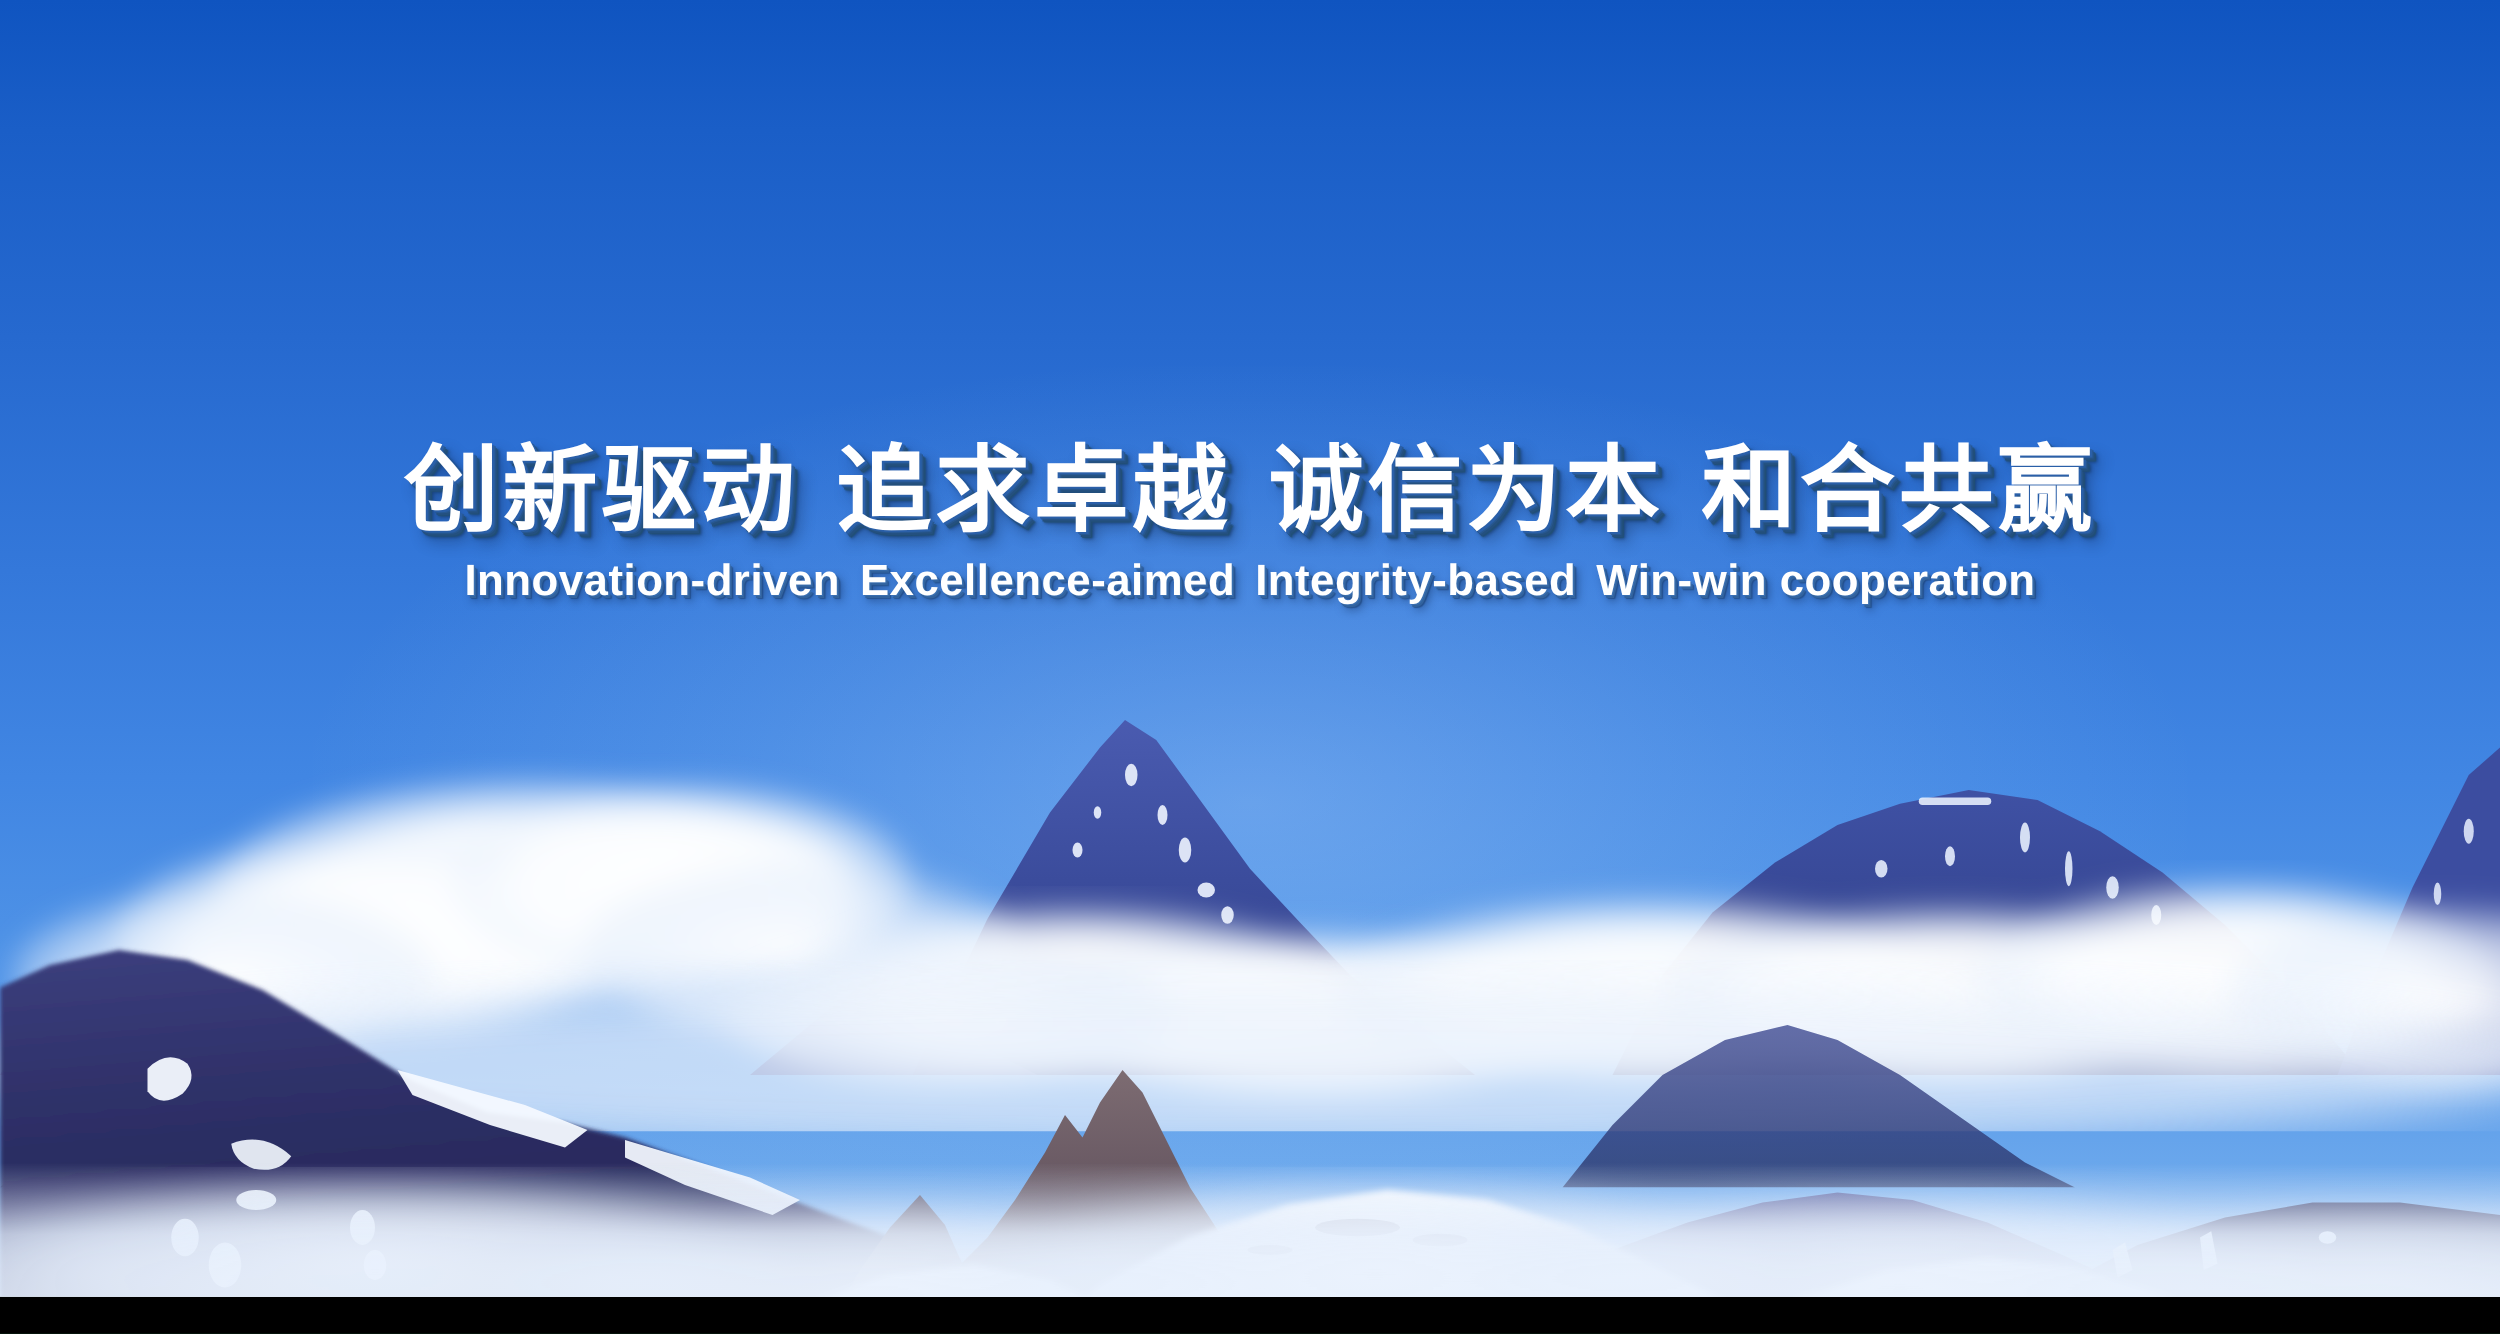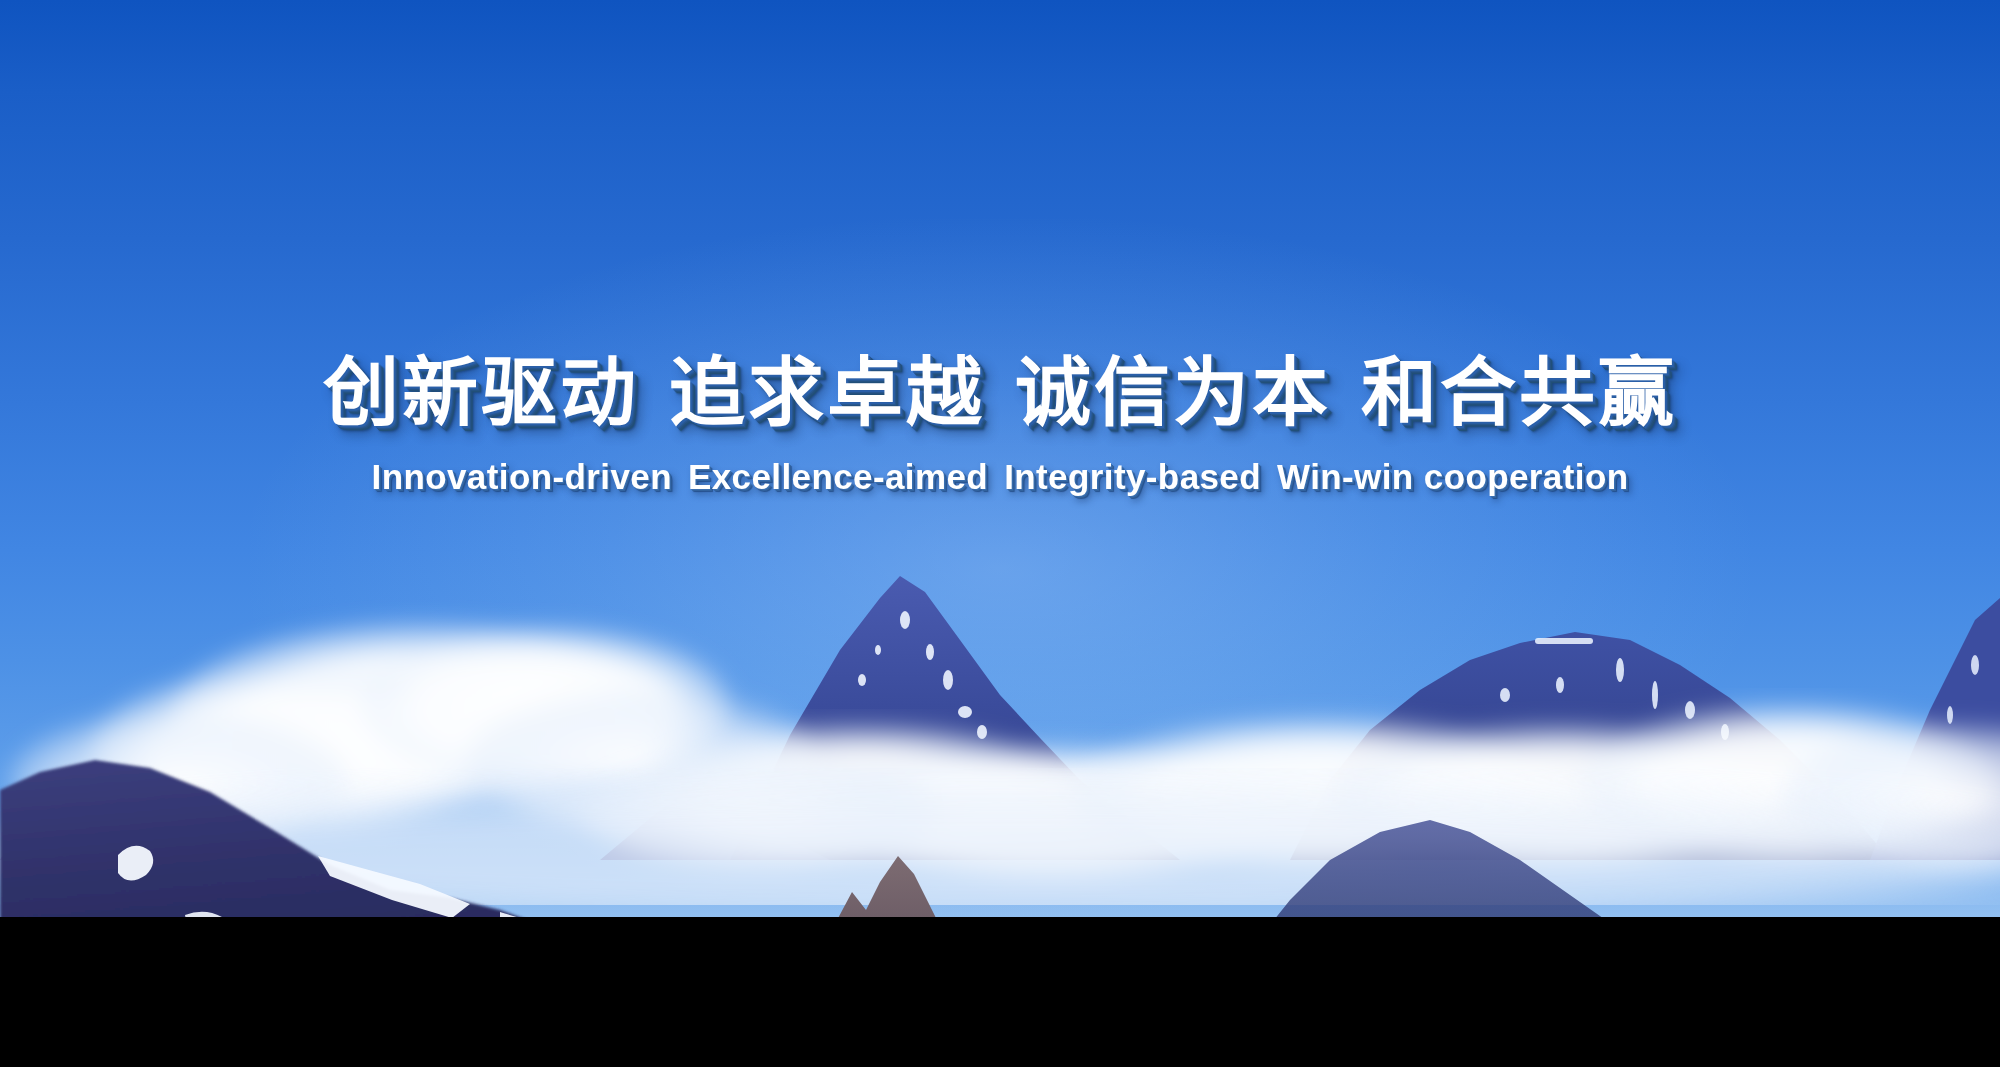--- a/index.html
+++ b/index.html
@@ -2,21 +2,21 @@
 <html lang="zh-CN"><head>
 <meta charset="utf-8">
 <title>Corporate Slogan Banner</title>
 <style>
   html,body{margin:0;padding:0;background:#000;}
   *{box-sizing:border-box;}
 
   .stage{
     position:relative;
     width:2000px;
-    height:917px;
+    height:1037px;
     overflow:hidden;
     font-family:"Liberation Sans","DejaVu Sans",sans-serif;
     background:#14532d;
   }
 
   
   .sky{
     position:absolute; inset:0;
     background:linear-gradient(to bottom,
       #0f54c0 0%,
@@ -75,21 +75,21 @@
        2px 2px 0   #2a5fa8,
        3px 3px 0   #27578f,
        4px 4px 0   #24507f,
        5px 5px 1px #225075,
        6px 6px 3px rgba(20,50,95,.62),
        8px 9px 12px rgba(15,40,80,.45);
   }
   .slogan-cn .sp{ display:inline-block; width:30px; }
   .slogan-en{
     display:block;
-    margin-top:24px;
+    margin-top:12px;
     color:#ffffff;
     font-size:35px;
     line-height:1.1;
     font-weight:700;
     letter-spacing:.4px;
     white-space:nowrap;
     text-shadow:
        1px 1px 0   #3a6fb0,
        2px 2px 0   #32639e,
        3px 3px 1px rgba(30,70,125,.75),

